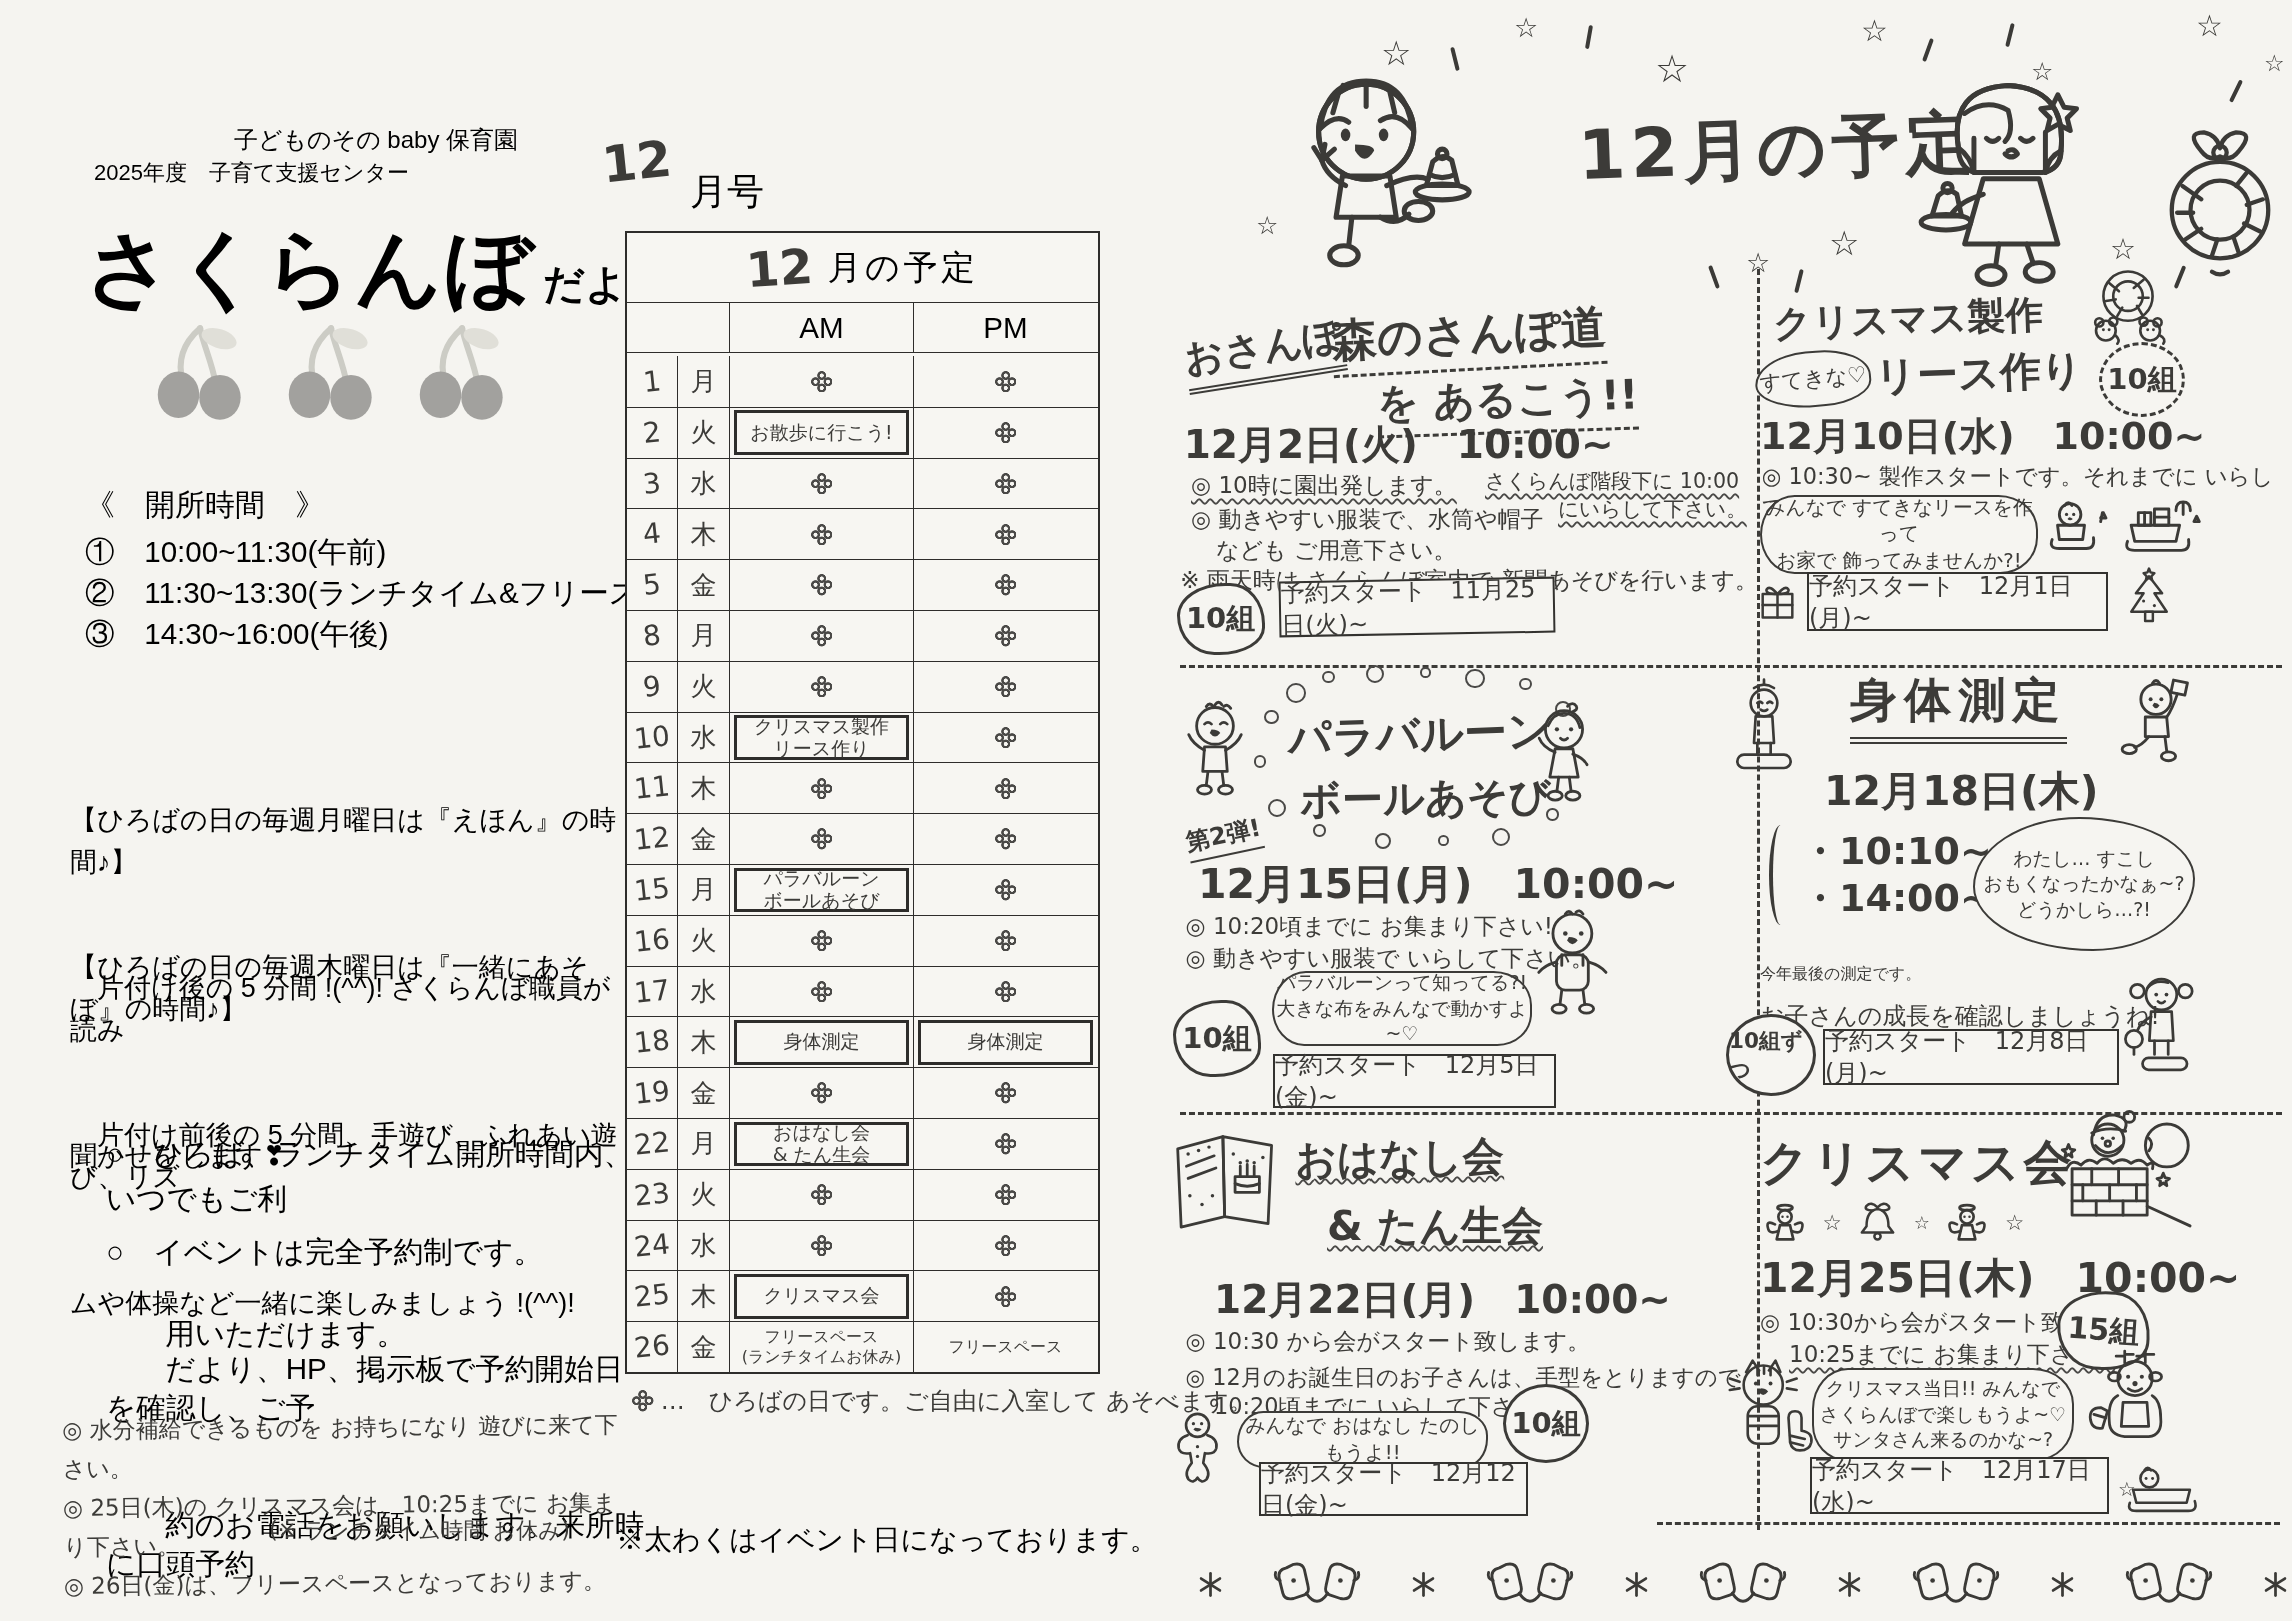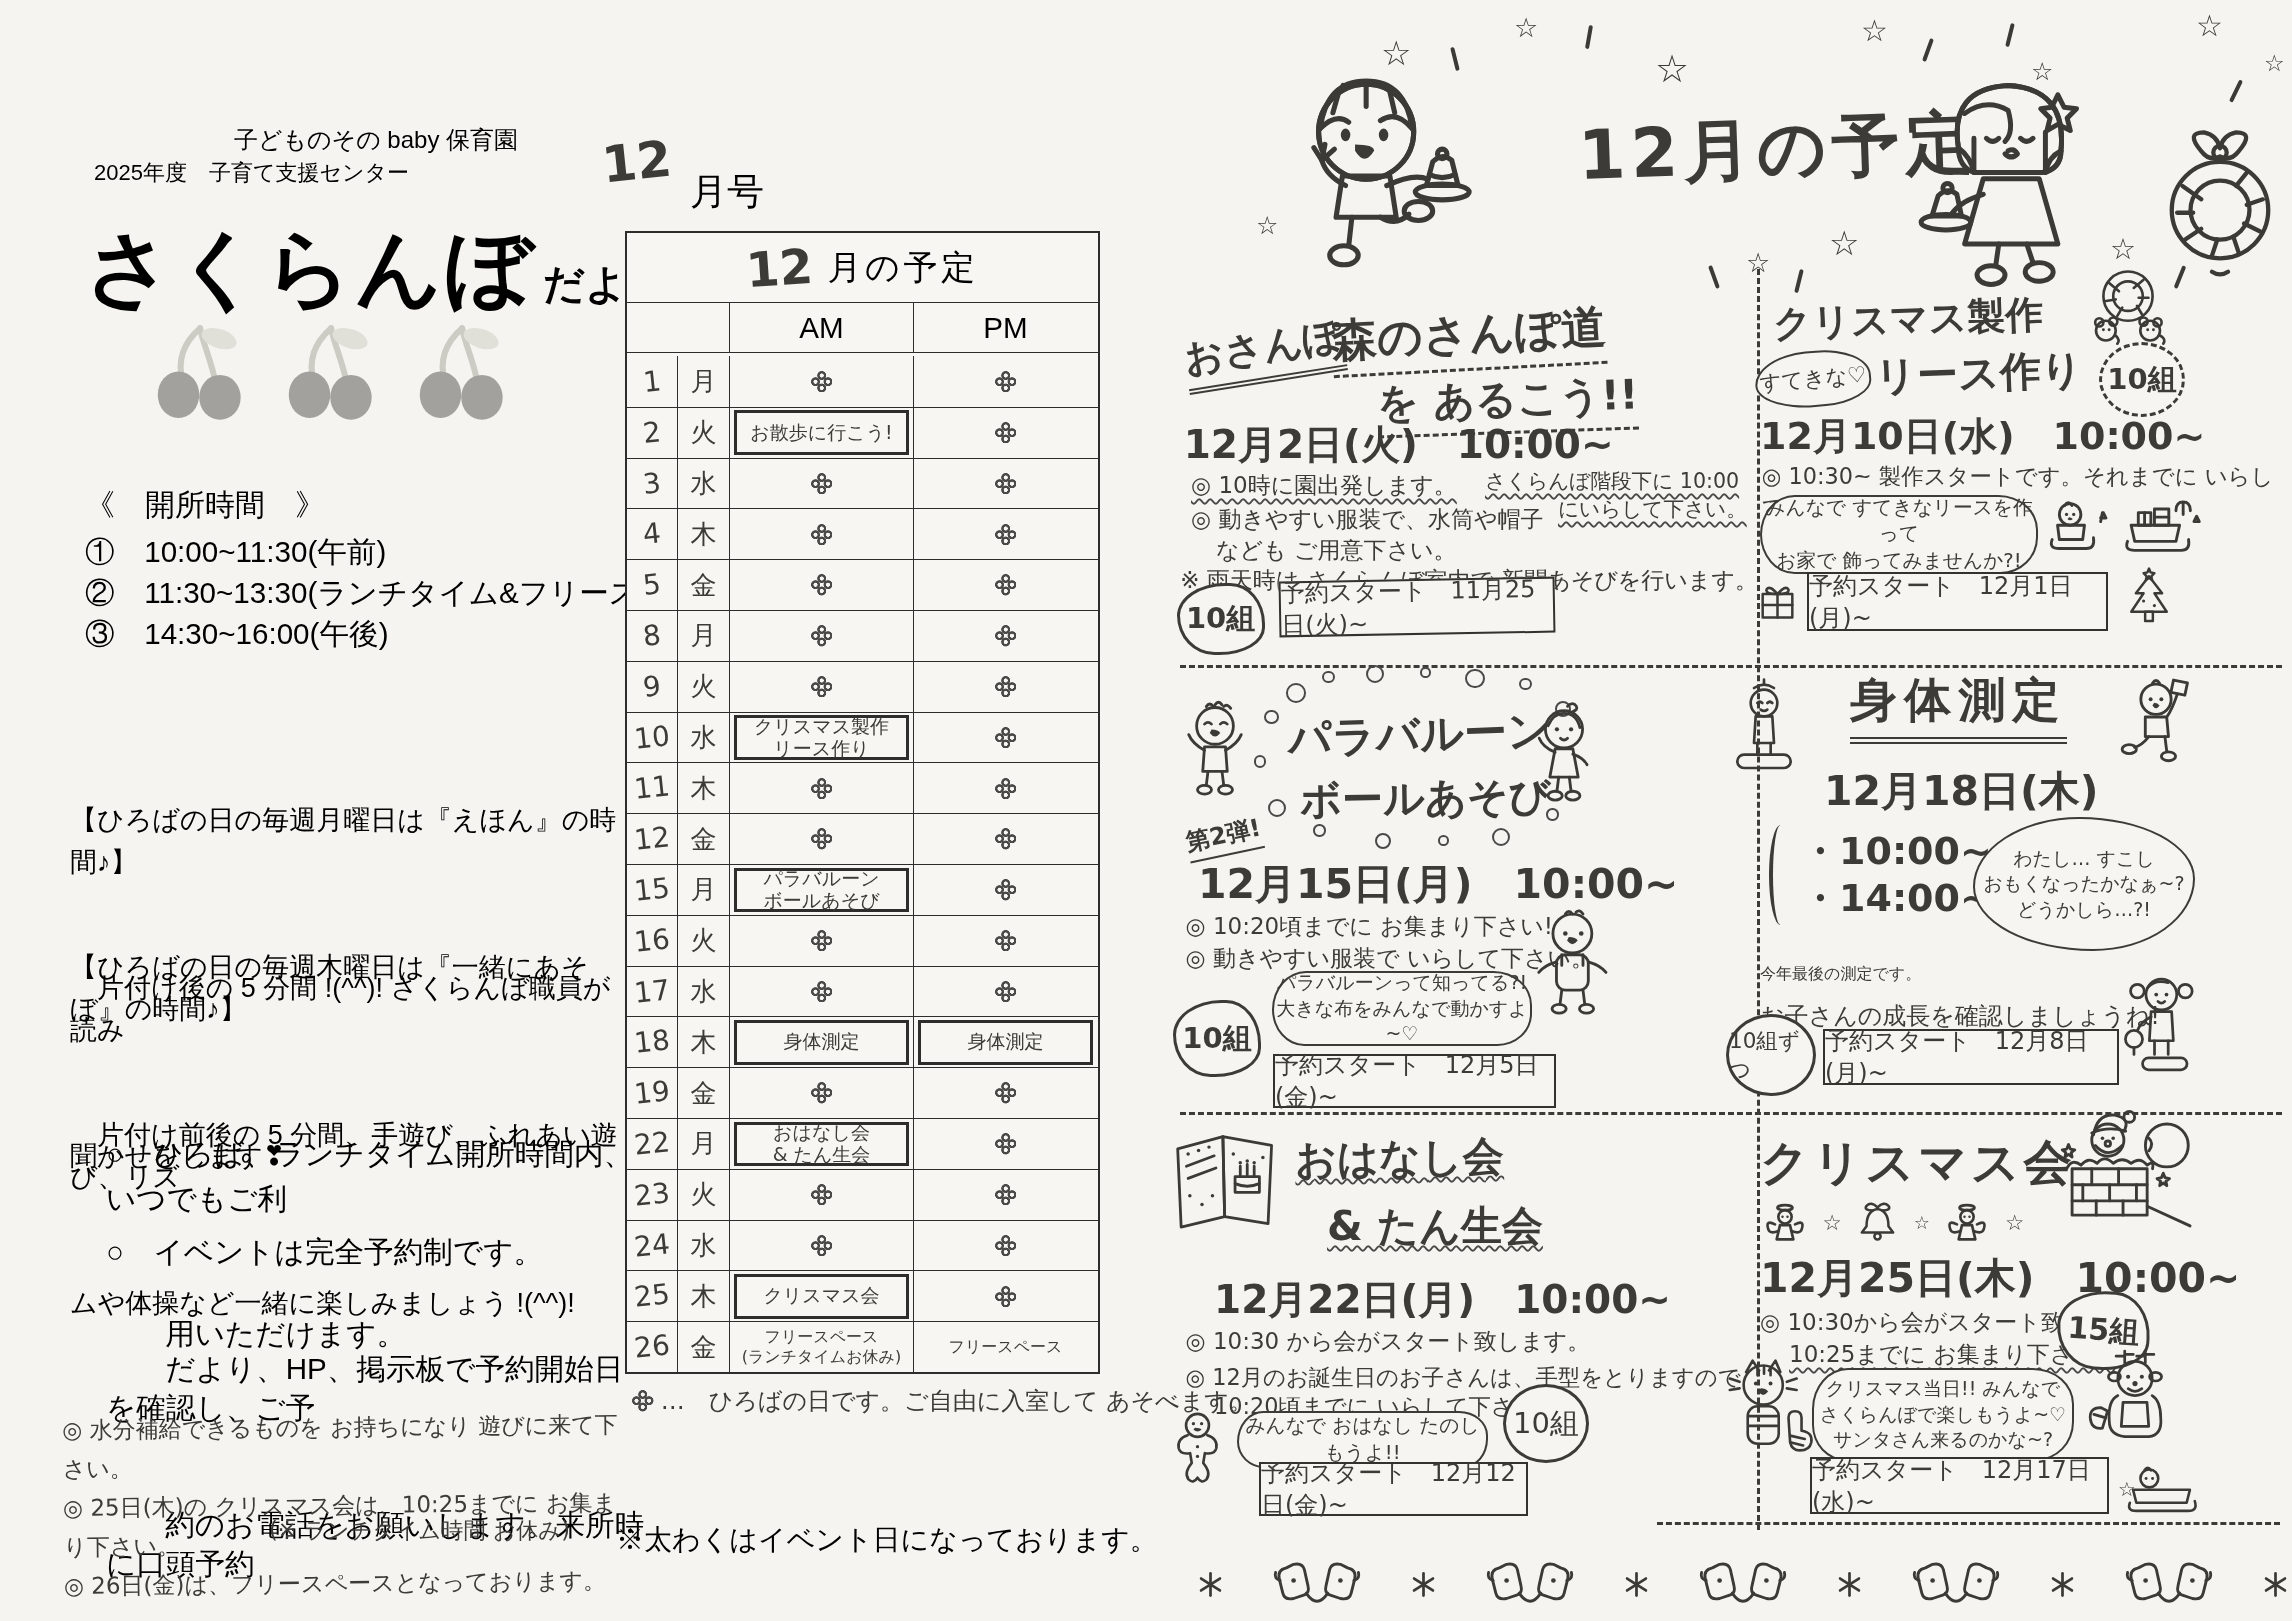--- a/index.html
+++ b/index.html
@@ -34,21 +34,21 @@
   .cc{display:flex;align-items:center;justify-content:center;border-left:1.8px solid #2e2d2b;min-height:0;overflow:hidden}
   .cc:first-child{border-left:none}
   .cd{font-size:28px;transform:rotate(-6deg)}
   .cw{font-size:26px}
   .evbox{margin:2.7px 3.6px;border:3.6px solid #2e2d2b;align-self:stretch;flex:1;display:flex;flex-direction:column;align-items:center;justify-content:center;font-size:19px;line-height:1.15;text-align:center}
   .freetx{display:flex;flex-direction:column;align-items:center;justify-content:center;font-size:16px;line-height:1.25;text-align:center}
   
   .rsv{border:2.7px solid #33322f;display:flex;align-items:center;justify-content:center;font-size:24px;background:#f6f5f1}
   .cloud{border:3.1px solid #3c3b38;display:flex;align-items:center;justify-content:center;font-weight:bold;background:#f6f5f1;
          border-radius:58% 42% 55% 45% / 48% 60% 40% 58%}
-  .circleb{border:3.1px solid #3c3b38;border-radius:50%;display:flex;align-items:center;justify-content:center;font-weight:normal;background:#f6f5f1}
+  .circleb{border:3.1px solid #3c3b38;border-radius:50%;display:flex;align-items:center;justify-content:center;font-weight:bold;background:#f6f5f1}
   .dashcirc{border:3.6px dashed #3c3b38;border-radius:50%;display:flex;align-items:center;justify-content:center;font-weight:bold;background:#f6f5f1}
   .bubble{border:2.7px solid #3c3b38;border-radius:32px;display:flex;flex-direction:column;align-items:center;justify-content:center;
           text-align:center;line-height:1.35;background:#f6f5f1}
   .vdash{border-left:3.6px dashed #3c3b38}
   .hdash{border-top:3.6px dashed #3c3b38}
   .star{position:absolute;color:#3b3a37;font-family:"DejaVu Sans",sans-serif;line-height:1}
   .tick{position:absolute;width:3.6px;height:24px;background:#3b3a37;border-radius:2.7px}
   .doodle path,.doodle circle,.doodle ellipse,.doodle rect,.doodle line,.doodle polyline,.doodle polygon{
     stroke:#3b3a37;stroke-width:3.2;fill:none;stroke-linecap:round;stroke-linejoin:round}
   .doodle .ink{fill:#3b3a37;stroke:none}
@@ -631,21 +631,21 @@
       <rect x="64" y="6" width="16" height="14" transform="rotate(12 72 13)"></rect>
       <path d="M58 46 Q64 38 70 20"></path>
       <path d="M34 46 L58 46 L60 68 L34 68 Z"></path>
       <path d="M38 68 Q30 78 22 80"></path>
         <ellipse cx="16" cy="82" rx="8" ry="5"></ellipse>
       <path d="M56 68 L58 84"></path>
         <ellipse cx="60" cy="90" rx="8" ry="5"></ellipse>
     </svg>
     <div class="abs hand b" style="left:64px;top:97px;font-size:41px">12月18日(木)</div>
     <div class="abs" style="left:9px;top:158px;width:23px;height:100px;border-left:4.5px solid #3c3b38;border-radius:50%"></div>
-    <div class="abs hand b" style="left:41px;top:159px;font-size:38px">・10:00~</div>
+    <div class="abs hand b" style="left:41px;top:159px;font-size:38px">・10:10~</div>
     <div class="abs hand b" style="left:41px;top:206px;font-size:38px">・14:00~</div>
     <div class="abs bubble hand" style="left:213px;top:150px;width:222px;height:134px;font-size:19px;border-radius:48% 52% 46% 54%/52% 46% 54% 48%">
       <div>わたし… すこし</div>
       <div>おもくなったかなぁ~?</div>
       <div>どうかしら…?!</div>
     </div>
     <div class="abs hand" style="left:0px;top:297px;font-size:16px">今年最後の測定です。</div>
     <div class="abs hand" style="left:0px;top:333px;font-size:24px">お子さんの成長を確認しましょうね!</div>
     <div class="abs circleb hand" style="left:-34px;top:347px;width:90px;height:82px;font-size:21.5px">10組ずつ</div>
     <div class="abs rsv hand" style="left:63px;top:362px;width:296px;height:56px">予約スタート　12月8日(月)~</div>

